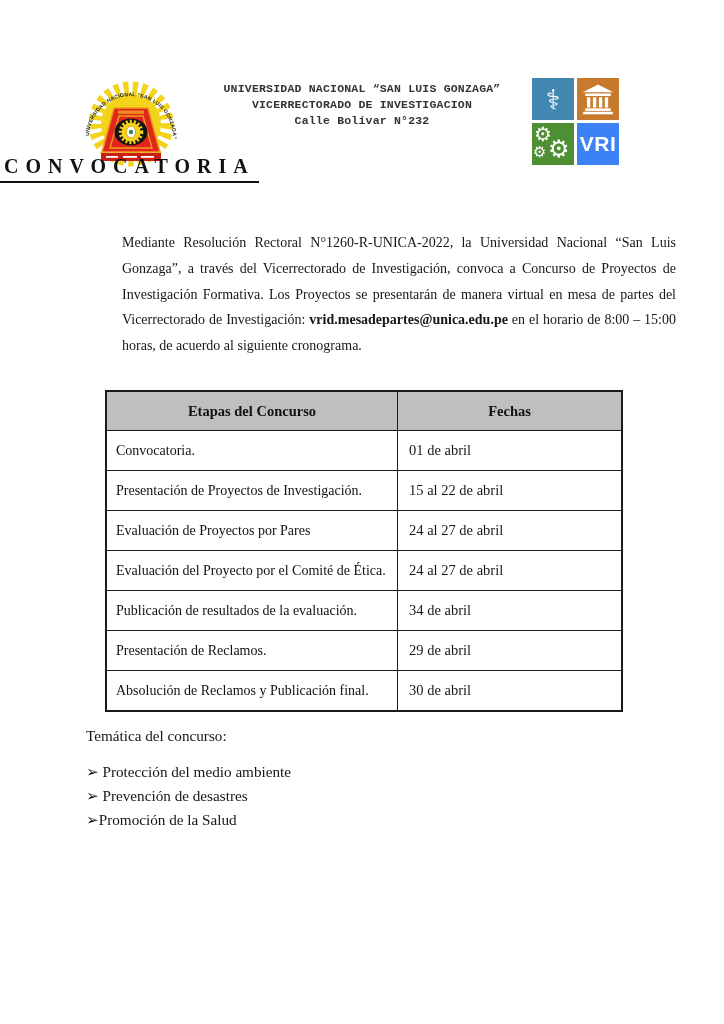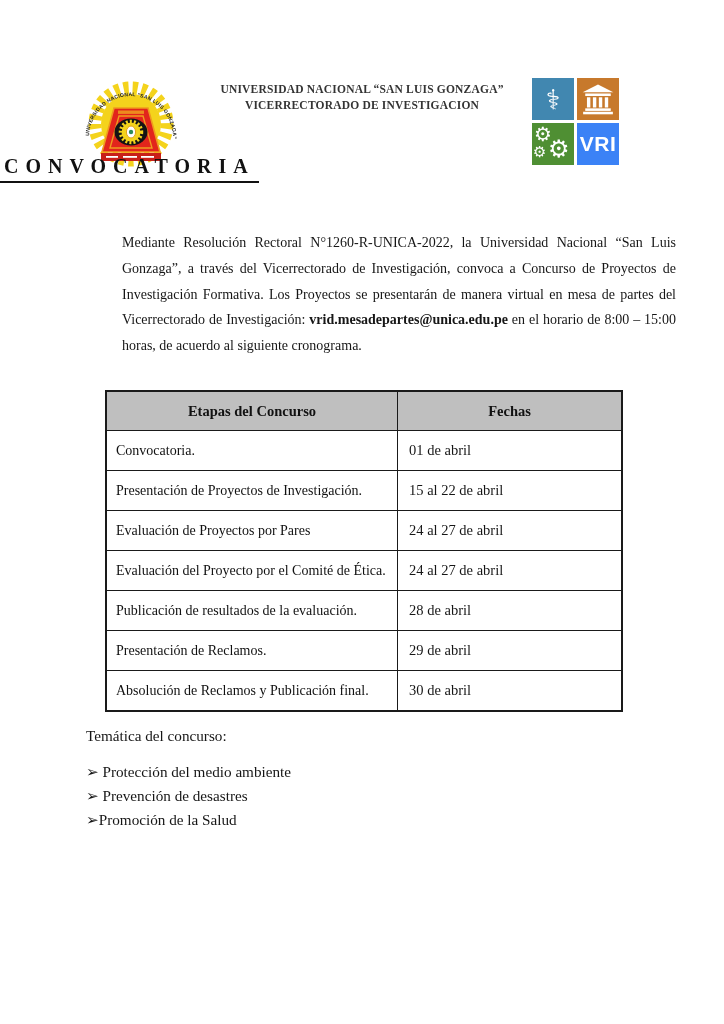--- a/index.html
+++ b/index.html
@@ -11,21 +11,21 @@
     font-family:"Liberation Serif", serif;
     color:#1c1c1c;
   }
   
   .seal{
     position:absolute;left:80px;top:72px;width:102px;height:99px;
   }
   .header-text{
     position:absolute;left:0;top:81px;width:724px;
     text-align:center;
-    font-family:Liberation Serif, serif;
+    font-family:Liberation Mono, monospace;
     font-weight:bold;
     font-size:11.5px;
     line-height:16px;
     color:#343434;
     letter-spacing:.2px;
   }
   .vri{
     position:absolute;left:532px;top:78px;width:88px;height:88px;
     display:grid;
     grid-template-columns:42px 42px;
@@ -134,20 +134,21 @@
     <rect x="21" y="81" width="60" height="8" fill="#c81f18"></rect>
     <rect x="26" y="84" width="12" height="1.8" fill="#ffffff"></rect>
     <rect x="43" y="84" width="14" height="1.8" fill="#ffffff"></rect>
     <rect x="61" y="84" width="13" height="1.8" fill="#ffffff"></rect>
   </svg>
 </div>
 
 <div class="header-text">
   <div>UNIVERSIDAD NACIONAL “SAN LUIS GONZAGA”</div>
   <div>VICERRECTORADO DE INVESTIGACION</div>
+  <div>Calle Bolívar N°232</div>
 </div>
 
 <div class="vri">
   <div class="cell" style="background:#4187b0">
     <span class="glyph" style="font-size:27px">⚕</span>
   </div>
   <div class="cell" style="background:#c7792c">
     <svg width="34" height="34" viewBox="0 0 40 40">
       <polygon points="20,3 38,12 2,12" fill="#fff"></polygon>
       <rect x="5" y="13.5" width="30" height="3" fill="#fff"></rect>
@@ -198,21 +199,21 @@
       <tr>
         <td class="etapa">Evaluación de Proyectos por Pares</td>
         <td class="fecha">24 al 27 de abril</td>
       </tr>
       <tr>
         <td class="etapa">Evaluación del Proyecto por el Comité de Ética.</td>
         <td class="fecha">24 al 27 de abril</td>
       </tr>
       <tr>
         <td class="etapa">Publicación de resultados de la evaluación.</td>
-        <td class="fecha">28 de abril</td>
+        <td class="fecha">34 de abril</td>
       </tr>
       <tr>
         <td class="etapa">Presentación de Reclamos.</td>
         <td class="fecha">29 de abril</td>
       </tr>
       <tr>
         <td class="etapa">Absolución de Reclamos y Publicación final.</td>
         <td class="fecha">30 de abril</td>
       </tr>
     </tbody>

